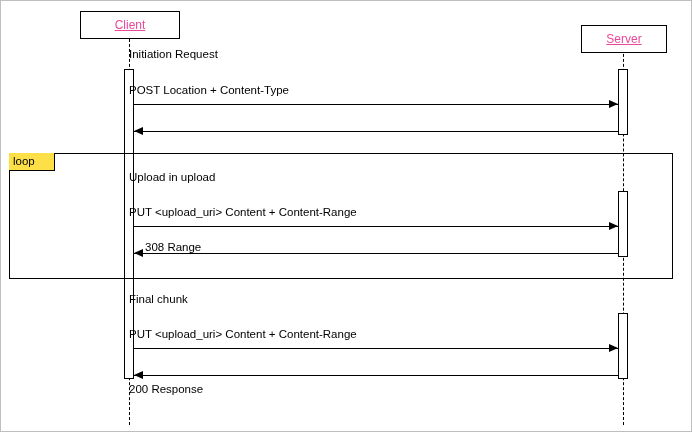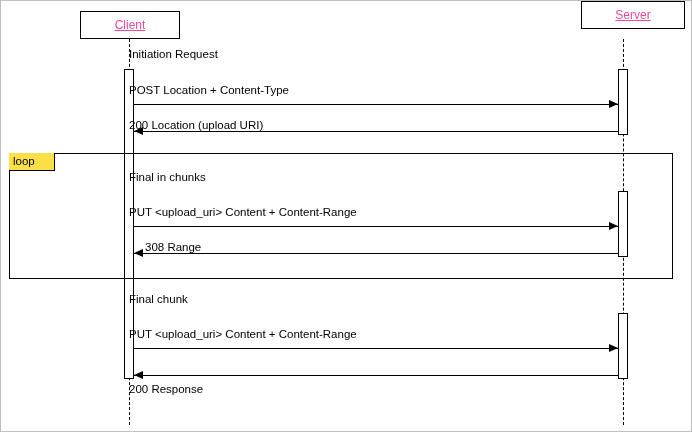--- a/index.html
+++ b/index.html
@@ -90,46 +90,45 @@
 <body>
 
 <div id="stage">
 
   <div class="lifeline" style="left:128px; top:38px; height:386px;"></div>
   <div class="lifeline" style="left:622px; top:38px; height:386px;"></div>
 
   <div class="participant" style="left:79px; top:10px; width:100px;">
     <span>Client</span>
   </div>
-  <div class="participant" style="left:580px; top:0; width:104px;">
+  <div class="participant" style="left:580px; top:24px; width:86px;">
     <span>Server</span>
   </div>
 
   <div class="activation" style="left:123px; top:68px; height:310px;"></div>
 
   <div class="activation" style="left:617px; top:68px; height:66px;"></div>
   <div class="activation" style="left:617px; top:190px; height:66px;"></div>
   <div class="activation" style="left:617px; top:312px; height:66px;"></div>
 
   <div class="frame" style="left:8px; top:152px; width:664px; height:126px;"></div>
   <div class="frame-tab" style="left:8px; top:152px; width:46px; height:18px;">
     <span>loop</span>
   </div>
 
   <div class="msg-label" style="left:128px; top:47px; width:494px;">Initiation Request</div>
 
   <div class="msg-label" style="left:128px; top:83px; width:494px;">POST Location + Content-Type</div>
   <div class="arrow-line" style="left:133px; top:103px; width:484px;"></div>
   <div class="arrow-head right" style="left:608px; top:99px;"></div>
 
-  <div class="msg-label" style="left:128px; top:118px; width:494px;">200 Location (upload URI)</div>
   <div class="arrow-line" style="left:133px; top:130px; width:484px;"></div>
   <div class="arrow-head left" style="left:133px; top:126px;"></div>
 
-  <div class="msg-label" style="left:128px; top:170px; width:494px;">Final in chunks</div>
+  <div class="msg-label" style="left:128px; top:170px; width:494px;">Upload in upload</div>
 
   <div class="msg-label" style="left:128px; top:205px; width:494px;">PUT &lt;upload_uri&gt; Content + Content-Range</div>
   <div class="arrow-line" style="left:133px; top:225px; width:484px;"></div>
   <div class="arrow-head right" style="left:608px; top:221px;"></div>
 
   <div class="msg-label" style="left:144px; top:240px; width:494px;">308 Range</div>
   <div class="arrow-line" style="left:133px; top:252px; width:484px;"></div>
   <div class="arrow-head left" style="left:133px; top:248px;"></div>
 
   <div class="msg-label" style="left:128px; top:292px; width:494px;">Final chunk</div>

